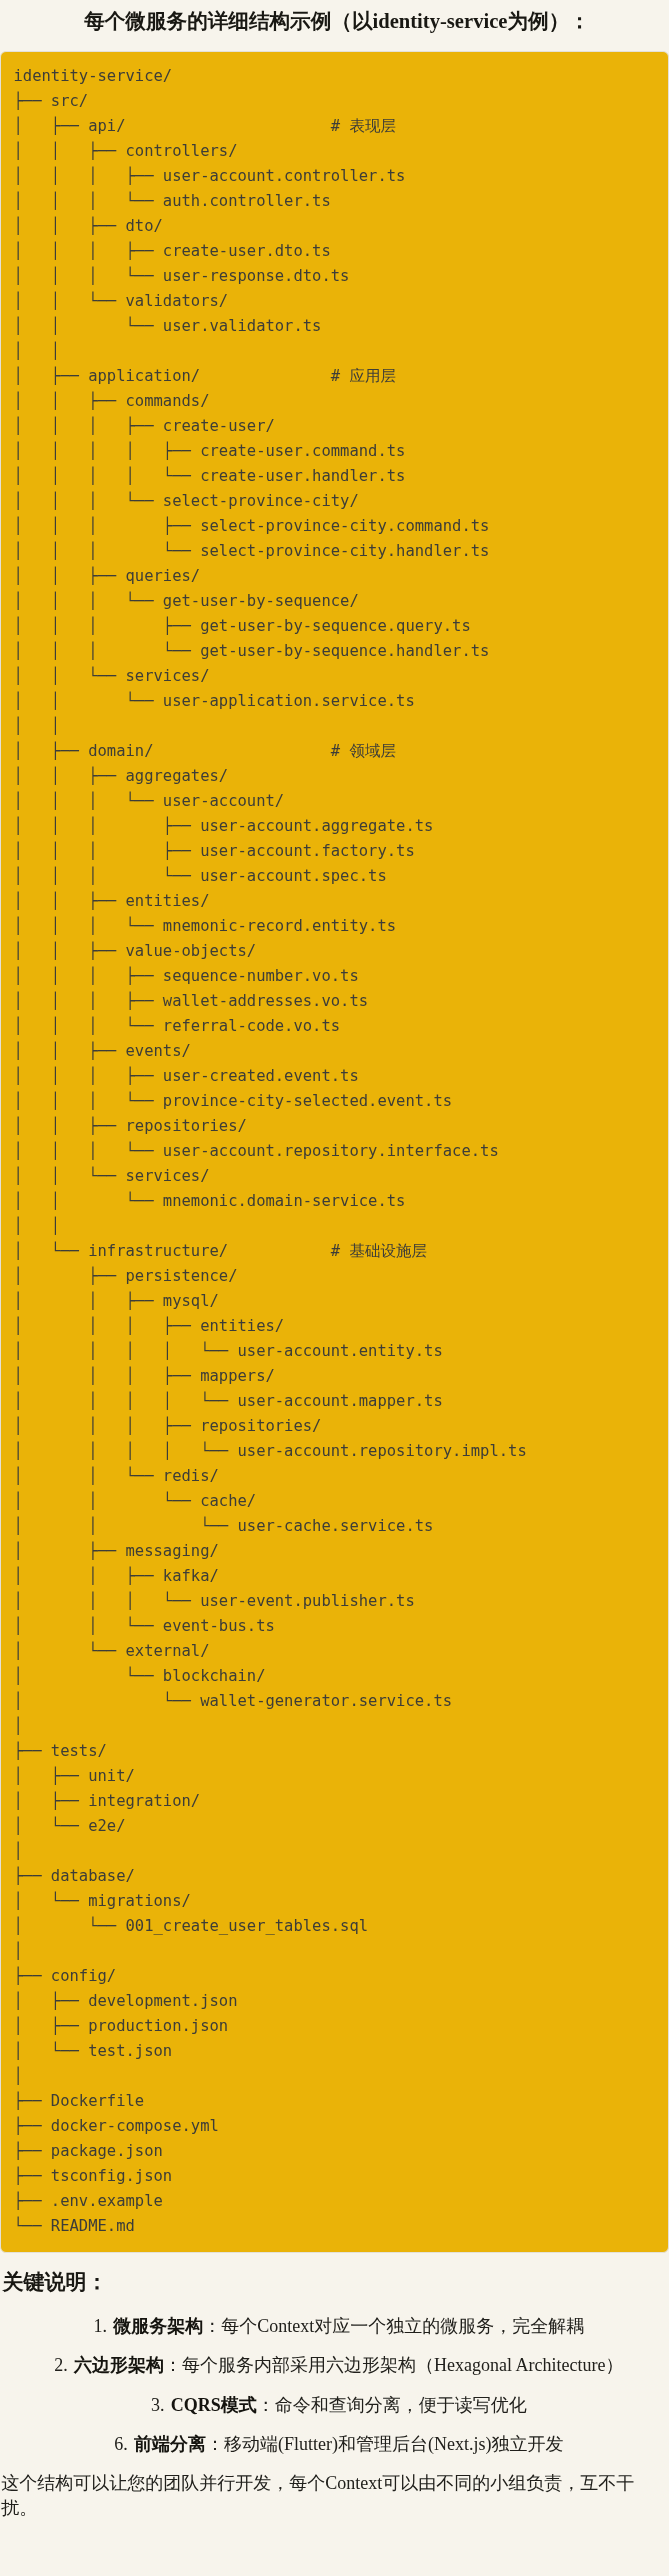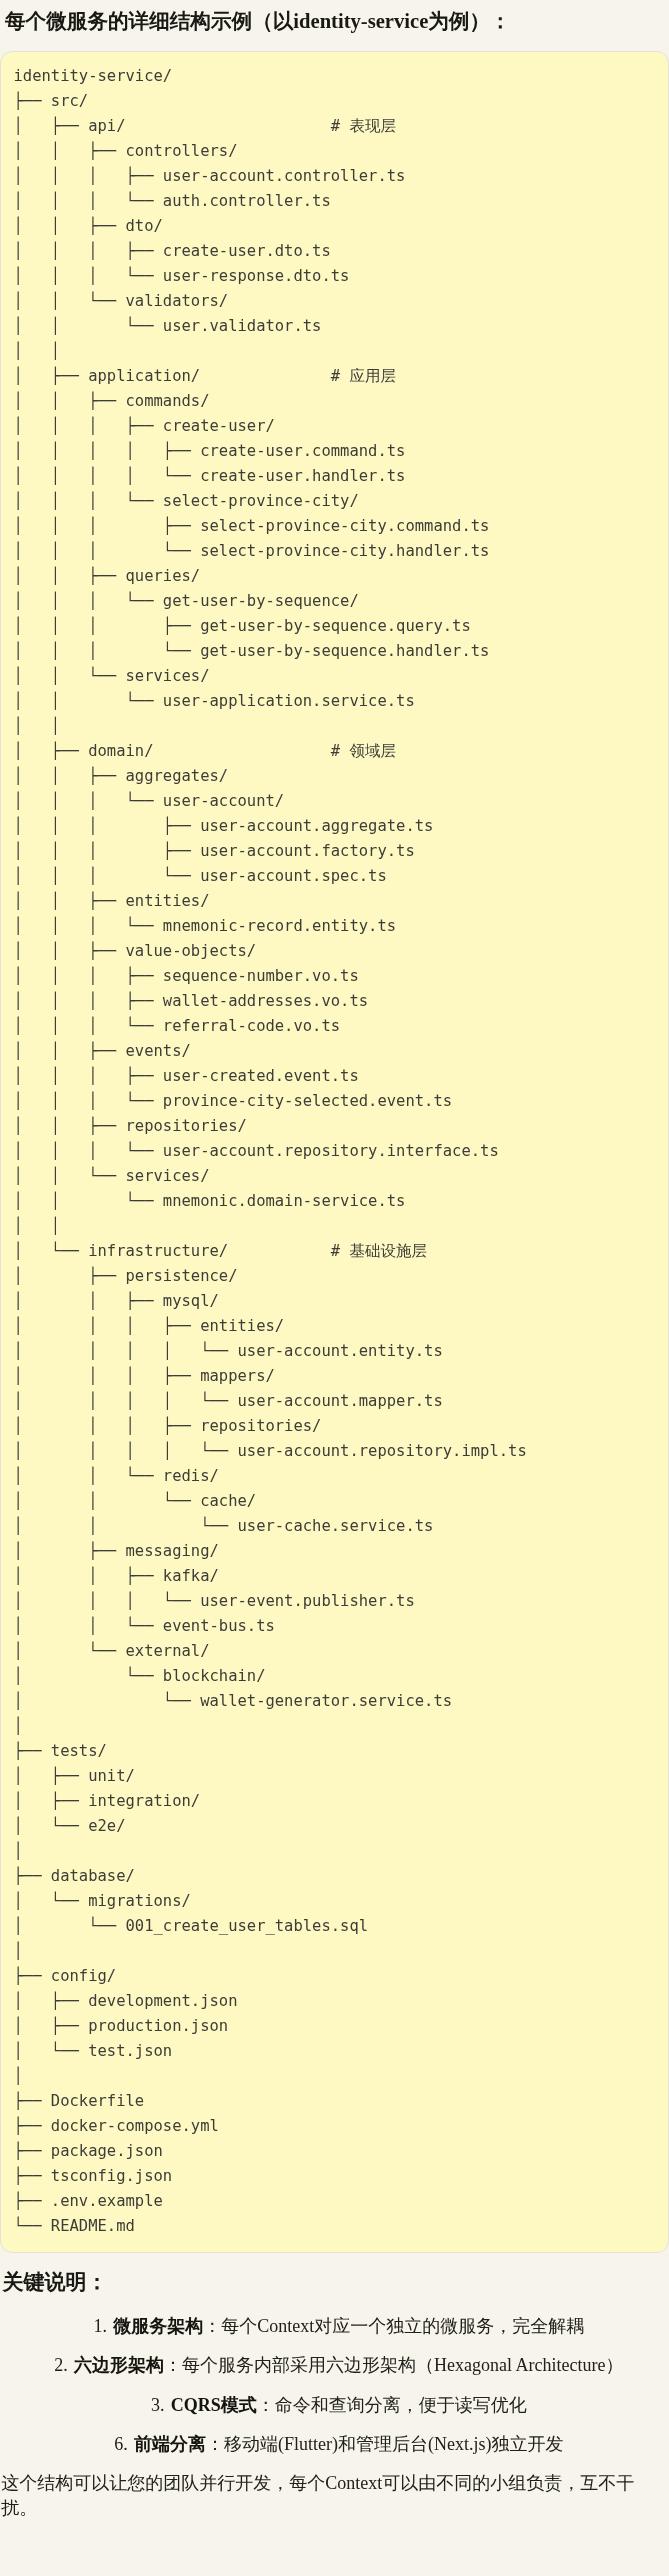--- a/index.html
+++ b/index.html
@@ -16,28 +16,29 @@
   }
   .page {
     padding-top: 5px;
   }
   .page-title {
     font-size: 20.6px;
     font-weight: 700;
     line-height: 27.5px;
     color: #191813;
     margin: 2.5px 0 0 5px;
+    text-align: center;
   }
   .code-block {
     box-sizing: border-box;
     width: 669px;
     margin: 15.6px 0 0 0;
-    background: #fef9c3;
+    background: #eab308;
     border: 0.6px solid #e4e1d8;
-    border-radius: 12px;
+    border-radius: 6px;
     padding: 12.5px 10px 12.5px 12.5px;
     font-family: "DejaVu Sans Mono", "Liberation Mono", monospace;
     font-size: 15.5px;
     line-height: 25px;
     color: #3d3d38;
     white-space: pre;
     overflow: hidden;
   }
   .notes-heading {
     font-size: 21px;

